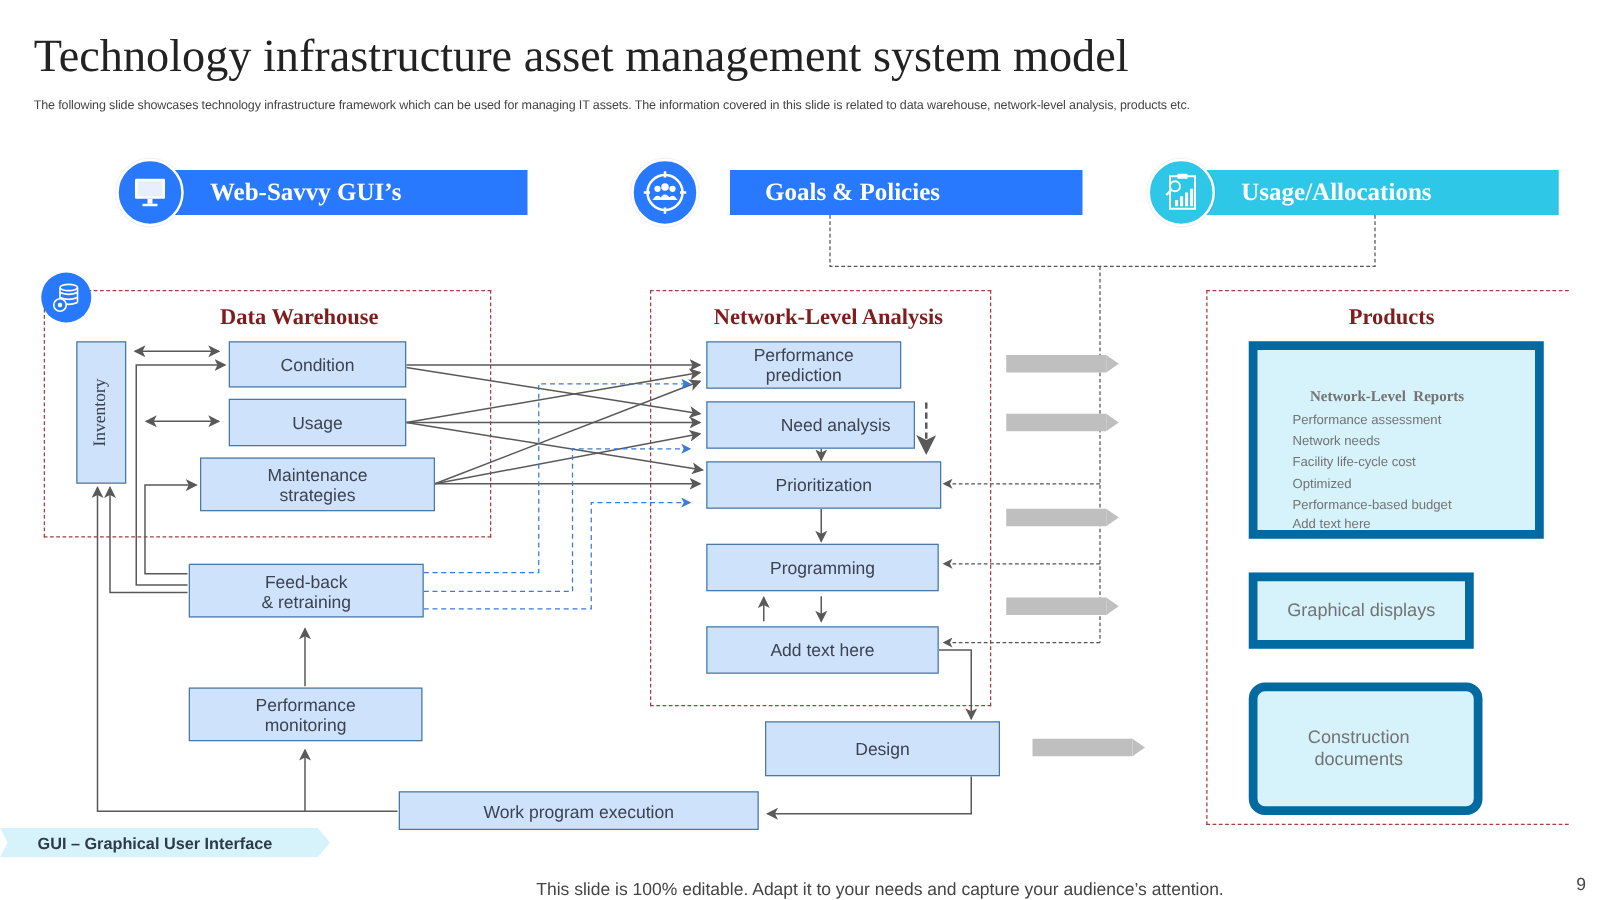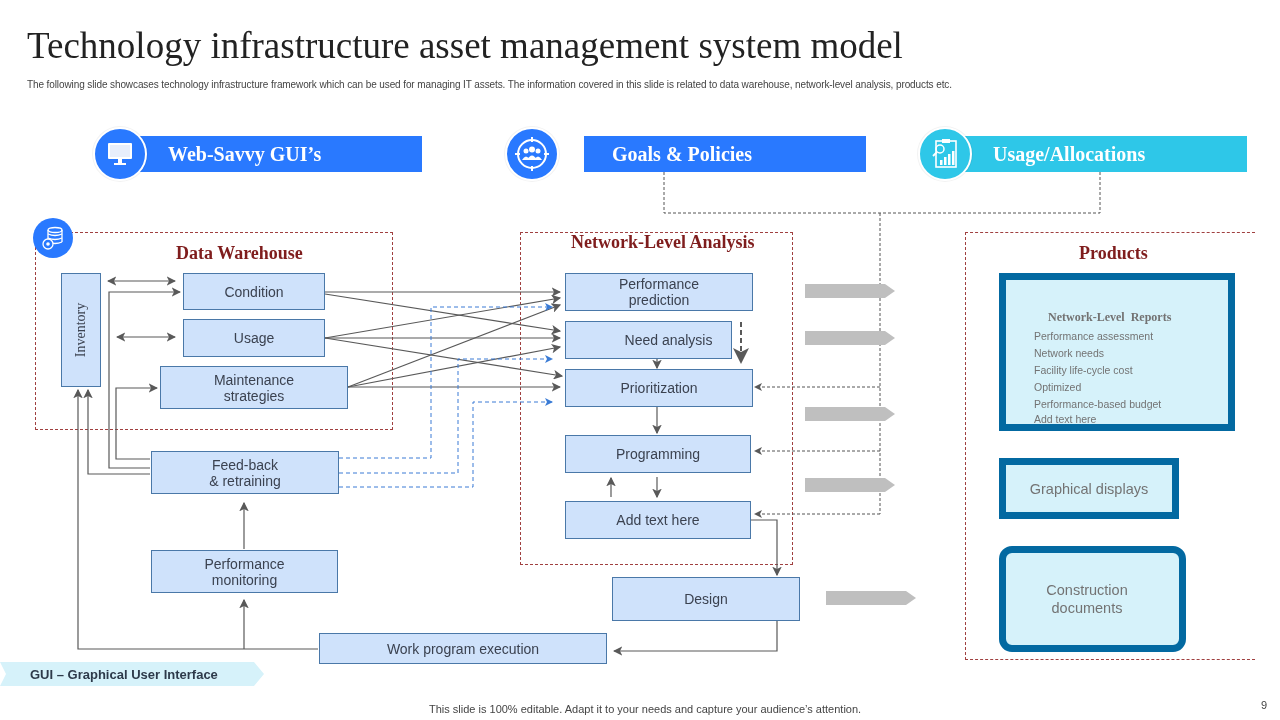--- a/index.html
+++ b/index.html
@@ -10,21 +10,21 @@
   .subtitle { left: 27px; top: 79px; font-size: 10px; color: #444; white-space: nowrap; letter-spacing: -0.1px; }
   .banner { height: 36px; color: #fff; font-family: "Liberation Serif", serif; font-weight: bold; font-size: 20px; display: flex; align-items: center; }
   .banner-circle { width: 54px; height: 54px; border-radius: 50%; display: flex; align-items: center; justify-content: center; border: 2px solid #fff; box-shadow: 0 0 0 1px rgba(0,0,0,0.05); }
   .box { background: #cfe2fb; border: 1px solid #4a78a8; display: flex; align-items: center; justify-content: center; text-align: center; font-size: 14px; color: #3b4250; line-height: 16px; }
   .pbox { background: #d6f2fa; border: 7px solid #0369a1; font-size: 14px; color: #737373; }
   .section-title { font-family: "Liberation Serif", serif; font-weight: bold; font-size: 18px; color: #7f1d1d; white-space: nowrap; }
   .dashed-frame { border: 1px dashed #a04040; }
   .gray-arrow { background: #bfbfbf; height: 14px; }
   .gray-arrow::after { content: ""; position: absolute; right: -10px; top: 0; border-left: 10px solid #bfbfbf; border-top: 7px solid transparent; border-bottom: 7px solid transparent; }
   svg.lines { position: absolute; left: 0; top: 0; }
-  .footer { font-size: 11px; color: #444; white-space: nowrap; }
+  .footer { font-size: 14px; color: #444; white-space: nowrap; }
 </style>
 </head>
 <body>
 
 <div class="abs title">Technology infrastructure asset management system model</div>
 <div class="abs subtitle">The following slide showcases technology infrastructure framework which can be used for managing IT  assets. The information covered in this slide is related to data warehouse, network-level analysis, products etc.</div>
 
 <div class="abs banner" style="left:140px;top:136px;width:282px;background:#2979ff;padding-left:28px;">
   <span>Web-Savvy GUI’s</span>
 </div>
@@ -78,21 +78,21 @@
   <svg width="26" height="26" viewBox="0 0 26 26">
       <ellipse cx="15" cy="5" rx="7" ry="2.5" fill="none" stroke="#fff" stroke-width="1.3"></ellipse>
       <path d="M8 5 v12 M22 5 v12" stroke="#fff" stroke-width="1.3" fill="none"></path>
       <path d="M8 9 q7 3 14 0 M8 13 q7 3 14 0 M8 17 q7 3 14 0" stroke="#fff" stroke-width="1.3" fill="none"></path>
       <circle cx="8" cy="19" r="5" fill="#2979ff" stroke="#fff" stroke-width="1.3"></circle>
       <circle cx="8" cy="19" r="1.8" fill="#fff"></circle>
     </svg>
 </div>
 
 <div class="abs section-title" style="left:176px;top:243px;">Data Warehouse</div>
-<div class="abs section-title" style="left:571px;top:232px;">Network-Level Analysis</div>
+<div class="abs section-title" style="left:571px;top:243px;">Network-Level Analysis</div>
 <div class="abs section-title" style="left:1079px;top:243px;">Products</div>
 
 <svg class="lines" width="1280" height="720">
   <defs>
     <marker id="ah" markerWidth="8" markerHeight="8" refX="7" refY="4" orient="auto">
         <path d="M0,0 L8,4 L0,8 L2,4z" fill="#595959"></path>
       </marker>
     <marker id="ahb" markerWidth="8" markerHeight="8" refX="7" refY="4" orient="auto">
         <path d="M0,0 L8,4 L0,8 L2,4z" fill="#3a7bd5"></path>
       </marker>
@@ -150,21 +150,21 @@
   <span style="transform:rotate(-90deg);font-family:'Liberation Serif',serif;white-space:nowrap;display:inline-block;">Inventory</span>
 </div>
 <div class="abs box" style="left:183px;top:273px;width:142px;height:37px;">Condition</div>
 <div class="abs box" style="left:183px;top:319px;width:142px;height:38px;">Usage</div>
 <div class="abs box" style="left:160px;top:366px;width:188px;height:43px;padding:0 40px;">Maintenance strategies</div>
 
 <div class="abs box" style="left:151px;top:451px;width:188px;height:43px;padding:0 55px;">Feed-back &amp; retraining</div>
 <div class="abs box" style="left:151px;top:550px;width:187px;height:43px;padding:0 52px;">Performance monitoring</div>
 <div class="abs box" style="left:319px;top:633px;width:288px;height:31px;">Work program execution</div>
 
-<div class="abs box" style="left:565px;top:273px;width:188px;height:38px;padding:0 45px;">Performance prediction</div>
+<div class="abs box" style="left:565px;top:273px;width:156px;height:38px;padding:0 45px;">Performance prediction</div>
 <div class="abs box" style="left:565px;top:321px;width:167px;height:38px;padding-left:40px;">Need analysis</div>
 <div class="abs box" style="left:565px;top:369px;width:188px;height:38px;">Prioritization</div>
 <div class="abs box" style="left:565px;top:435px;width:186px;height:38px;">Programming</div>
 <div class="abs box" style="left:565px;top:501px;width:186px;height:38px;">Add text here</div>
 <div class="abs box" style="left:612px;top:577px;width:188px;height:44px;">Design</div>
 
 <div class="abs gray-arrow" style="left:805px;top:284px;width:80px;"></div>
 <div class="abs gray-arrow" style="left:805px;top:331px;width:80px;"></div>
 <div class="abs gray-arrow" style="left:805px;top:407px;width:80px;"></div>
 <div class="abs gray-arrow" style="left:805px;top:478px;width:80px;"></div>

